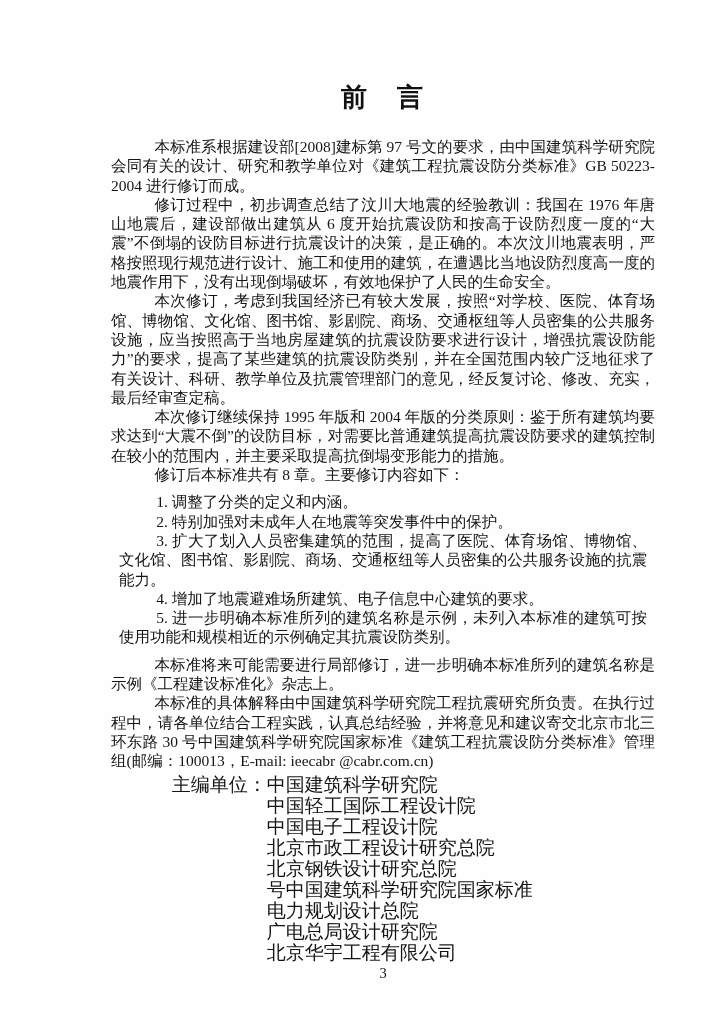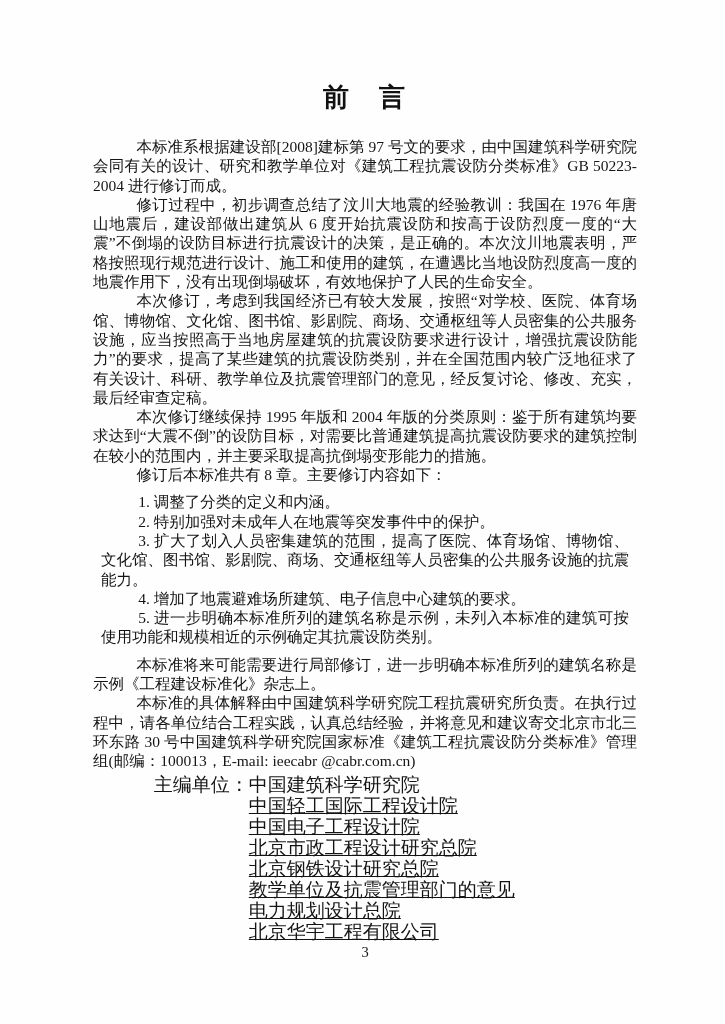--- a/index.html
+++ b/index.html
@@ -17,21 +17,21 @@
   }
   .page {
     position: absolute;
     left: 0; top: 0;
     width: 725px;
     height: 1024px;
     background: #fefefe;
   }
   .content {
     position: absolute;
-    left: 93px;
+    left: 111px;
     top: 80px;
     width: 544px;
   }
   .doc-title {
     font-size: 26px;
     font-weight: 700;
     text-align: center;
     letter-spacing: 2px;
     margin: 0 0 22px 0;
     color: #111;
@@ -60,21 +60,20 @@
     font-size: 19px;
     line-height: 21px;
   }
   .org-row {
     padding-left: 3.2em;
     white-space: nowrap;
   }
   .org-extra {
     padding-left: 8.2em;
     white-space: nowrap;
-    text-decoration: underline;
   }
   .page-number {
     text-align: center;
     font-size: 14.5px;
     margin-top: 2px;
   }
 </style>
 </head>
 <body>
 
@@ -99,21 +98,22 @@
 
     <p class="para">本标准将来可能需要进行局部修订，进一步明确本标准所列的建筑名称是示例《工程建设标准化》杂志上。</p>
     <p class="para">本标准的具体解释由中国建筑科学研究院工程抗震研究所负责。在执行过程中，请各单位结合工程实践，认真总结经验，并将意见和建议寄交北京市北三环东路 30 号中国建筑科学研究院国家标准《建筑工程抗震设防分类标准》管理组(邮编：100013，E-mail: ieecabr @cabr.com.cn)</p>
 
     <div class="orgs">
       <div class="org-row"><span>主编单位：</span><span>中国建筑科学研究院</span></div>
       <div class="org-extra">中国轻工国际工程设计院</div>
       <div class="org-extra">中国电子工程设计院</div>
       <div class="org-extra">北京市政工程设计研究总院</div>
       <div class="org-extra">北京钢铁设计研究总院</div>
-      <div class="org-extra">教学单位及抗震管理部门的意见</div>
+      <div class="org-extra">号中国建筑科学研究院国家标准</div>
       <div class="org-extra">电力规划设计总院</div>
+      <div class="org-extra">广电总局设计研究院</div>
       <div class="org-extra">北京华宇工程有限公司</div>
     </div>
 
     <div class="page-number">3</div>
 
   </div>
 </div>
 
 </body></html>

